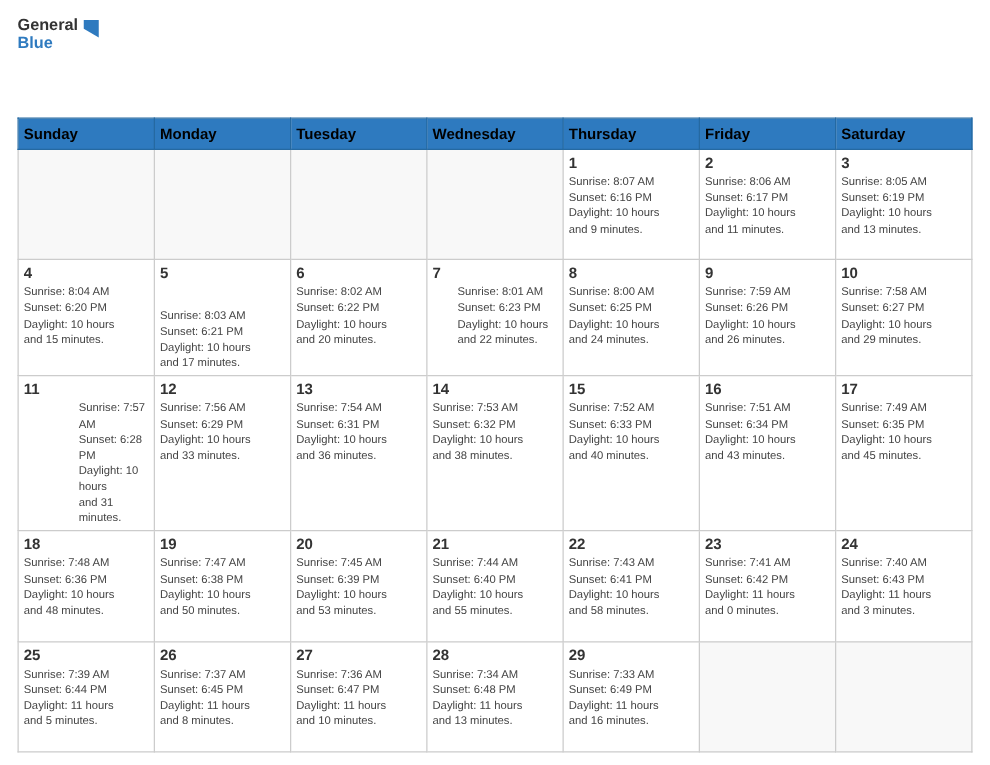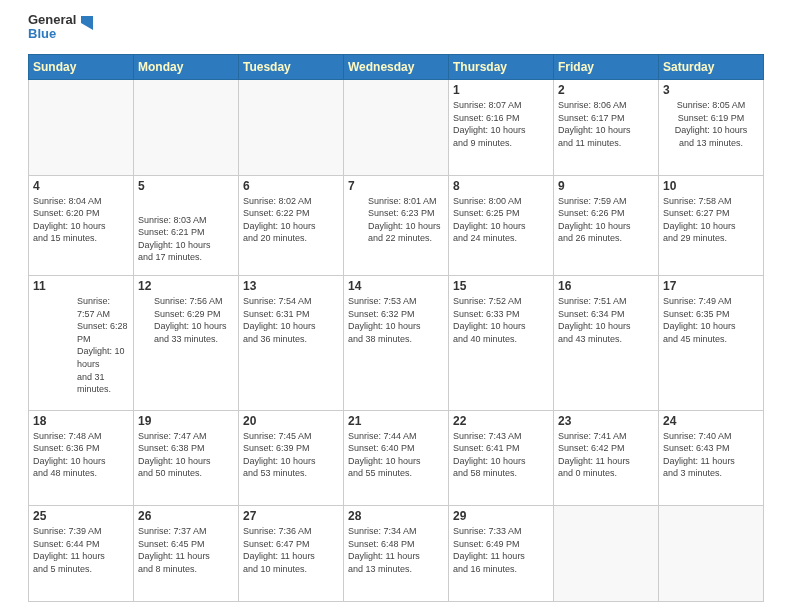--- a/index.html
+++ b/index.html
@@ -6,23 +6,24 @@
     body {
       width: 792px;
       height: 612px;
       font-family: Arial, sans-serif;
       background: #fff;
       overflow: hidden;
     }
     .page {
       width: 792px;
       height: 612px;
-      padding: 10px 28px;
+      padding: 10px 14px;
       display: flex;
       flex-direction: column;
+      gap: 40px;
     }
     .header {
       display: flex;
       justify-content: space-between;
       align-items: flex-start;
       margin-bottom: 8px;
     }
     .logo {
       display: flex;
       align-items: center;
@@ -43,21 +44,21 @@
     }
     .calendar {
       flex: 1;
       border: 1px solid #ccc;
       border-collapse: collapse;
       width: 100%;
       table-layout: fixed;
     }
     .calendar thead tr th {
       background: #2e7abf;
-      color: #fef9c3;
+      color: #000000;
       font-size: 12px;
       font-weight: bold;
       padding: 5px 4px;
       text-align: left;
       border: 1px solid #2569a1;
     }
     .calendar tbody tr td {
       border: 1px solid #ccc;
       vertical-align: top;
       padding: 3px 4px;
@@ -127,21 +128,21 @@
           </td>
           <td>
             <span class="day-number">2</span>
             <div class="day-info" style="white-space: pre-line;">Sunrise: 8:06 AM
 Sunset: 6:17 PM
 Daylight: 10 hours
 and 11 minutes.</div>
           </td>
           <td>
             <span class="day-number">3</span>
-            <div class="day-info" style="white-space: pre-line; text-align: center;">Sunrise: 8:05 AM
+            <div class="day-info" style="white-space: pre-line;">Sunrise: 8:05 AM
 Sunset: 6:19 PM
 Daylight: 10 hours
 and 13 minutes.</div>
           </td>
         </tr>
         <tr>
           <td>
             <span class="day-number">4</span>
             <div class="day-info" style="white-space: pre-line;">Sunrise: 8:04 AM
 Sunset: 6:20 PM
@@ -194,21 +195,21 @@
         <tr>
           <td>
             <span class="day-number">11</span>
             <div class="day-info" style="white-space: pre-line; margin-left: 44px;">Sunrise: 7:57 AM
 Sunset: 6:28 PM
 Daylight: 10 hours
 and 31 minutes.</div>
           </td>
           <td>
             <span class="day-number">12</span>
-            <div class="day-info" style="white-space: pre-line; margin-left: 16px;">Sunrise: 7:56 AM
+            <div class="day-info" style="white-space: pre-line;">Sunrise: 7:56 AM
 Sunset: 6:29 PM
 Daylight: 10 hours
 and 33 minutes.</div>
           </td>
           <td>
             <span class="day-number">13</span>
             <div class="day-info" style="white-space: pre-line;">Sunrise: 7:54 AM
 Sunset: 6:31 PM
 Daylight: 10 hours
 and 36 minutes.</div>

